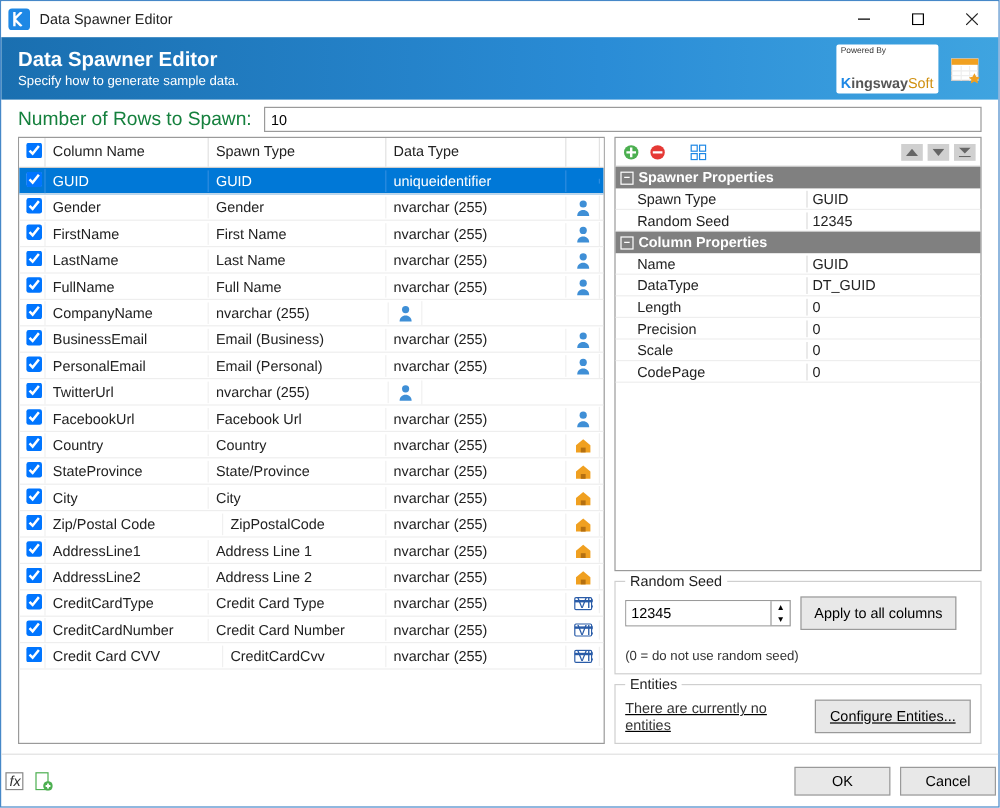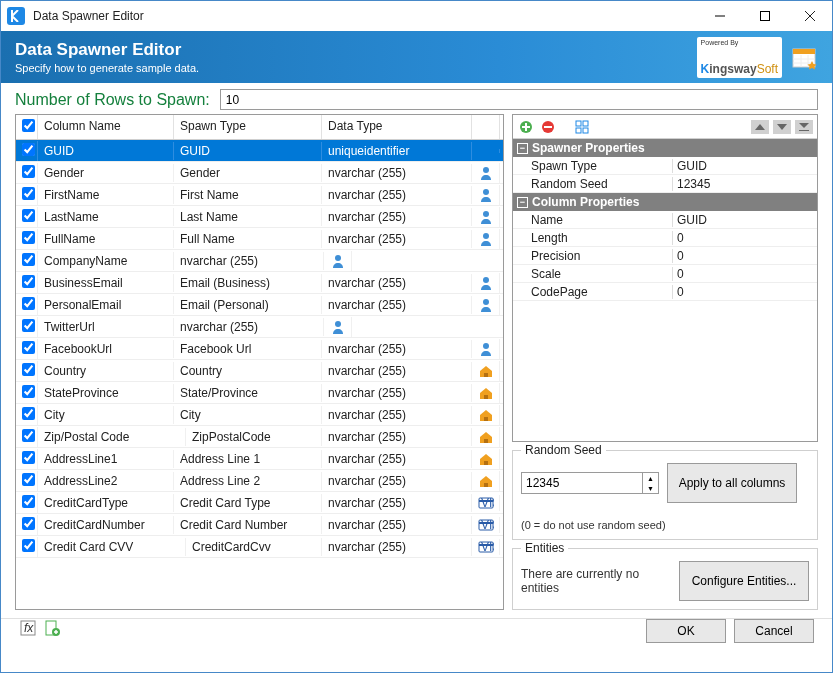--- a/index.html
+++ b/index.html
@@ -58,26 +58,26 @@
 .prop-row .pv { flex: 1; padding: 0 4px; font-size: 12px; color: #222; }
 .props-fill { flex: 1; }
 
 .group-box { border: 1px solid #cfcfcf; padding: 8px; position: relative; }
 .group-box .legend { position: absolute; top: -8px; left: 8px; background: #fff; padding: 0 4px; font-size: 12px; color: #222; }
 .seed-row { display: flex; align-items: center; gap: 8px; margin-top: 4px; }
 .seed-row .spinner { display: flex; border: 1px solid #9a9a9a; height: 22px; width: 138px; }
 .seed-row .spinner input { border: none; padding: 0 4px; width: 120px; font-size: 12px; }
 .seed-row .spinner .spin-btns { display: flex; flex-direction: column; border-left: 1px solid #9a9a9a; }
 .seed-row .spinner .spin-btns div { width: 15px; height: 10px; display: flex; align-items: center; justify-content: center; font-size: 7px; }
-.seed-row button, .ent-row button { height: 40px; border: 1px solid #9a9a9a; background: #e8e8e8; padding: 0 10px; font-size: 12px; cursor: pointer; min-width: 130px; }
+.seed-row button, .ent-row button { height: 28px; border: 1px solid #9a9a9a; background: #e8e8e8; padding: 0 10px; font-size: 12px; cursor: pointer; min-width: 130px; }
 .hint-text { font-size: 11px; color: #333; margin-top: 16px; }
-.ent-row { display: flex; align-items: center; justify-content: center; margin-top: 4px; }
+.ent-row { display: flex; align-items: center; justify-content: center; margin-top: 4px; text-decoration: underline; }
 .ent-row span { font-size: 12px; color: #333; }
 
-.footer { border-top: 1px solid #e0e0e0; height: 54px; display: flex; padding: 0 18px; gap: 8px; }
+.footer { border-top: 1px solid #e0e0e0; height: 44px; display: flex; align-items: center; padding: 0 2px; gap: 8px; }
 .footer .ft-icons { display: flex; gap: 6px; }
 .footer .ft-icons div { width: 18px; height: 18px; display: flex; align-items: center; justify-content: center; }
 .footer .spacer { flex: 1; }
 .footer button { height: 24px; min-width: 80px; border: 1px solid #9a9a9a; background: #e8e8e8; font-size: 12px; cursor: pointer; }
 
 svg { display: block; }
 </style>
 </head>
 <body>
 
@@ -430,20 +430,24 @@
         </div>
       <div class="cat-bar">
           <span class="cat-minus">−</span>
           <span>Column Properties</span>
         </div>
       <div class="prop-row">
           <div class="pn">Name</div>
           <div class="pv">GUID</div>
         </div>
       <div class="prop-row">
+          <div class="pn">DataType</div>
+          <div class="pv">DT_GUID</div>
+        </div>
+      <div class="prop-row">
           <div class="pn">Length</div>
           <div class="pv">0</div>
         </div>
       <div class="prop-row">
           <div class="pn">Precision</div>
           <div class="pv">0</div>
         </div>
       <div class="prop-row">
           <div class="pn">Scale</div>
           <div class="pv">0</div>

